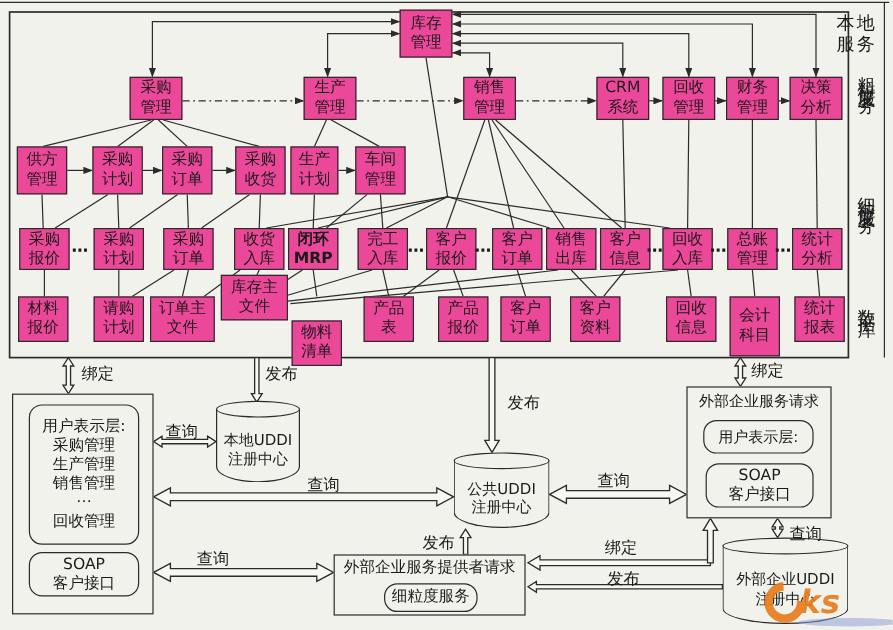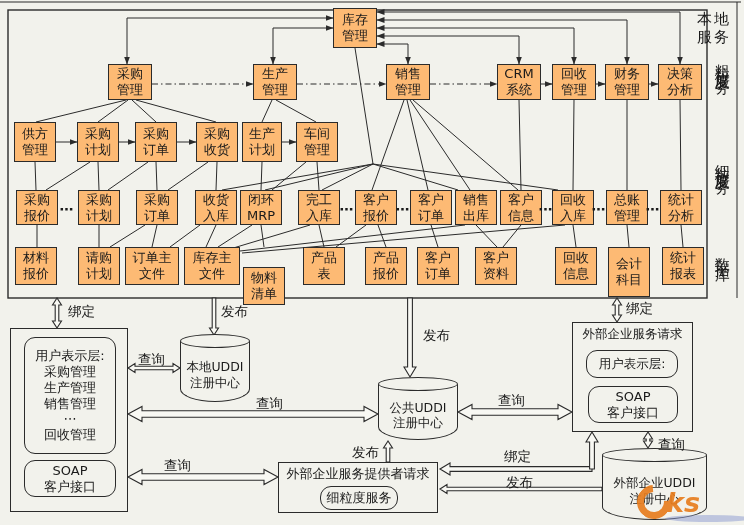--- a/index.html
+++ b/index.html
@@ -12,21 +12,21 @@
   #wires{position:absolute;left:0;top:0;z-index:1;}
   .wire{fill:none;stroke:#2b2b2b;stroke-width:1;}
   .dashed{stroke-dasharray:6 3 1.5 3;}
   .frame{fill:none;stroke:#2b2b2b;stroke-width:1.4;}
   .hollow{fill:#f8f8f3;stroke:#2b2b2b;stroke-width:1.1;}
   .node{
     position:absolute;z-index:2;box-sizing:border-box;
     display:flex;align-items:center;justify-content:center;text-align:center;
     font-size:13px;line-height:1.22;
   }
-  .rect{border:1.4px solid #2b2b2b;background:#fdba74;}
+  .rect{border:1.4px solid #2b2b2b;background:#ec4899;}
   .rounded{border:1.4px solid #2b2b2b;border-radius:11px;background:#f2f2ec;}
   .panel{border:1.4px solid #2b2b2b;background:#f2f2ec;align-items:flex-start;}
   .panel .lab{margin-top:3px;}
   .cylinder{
     border:1.4px solid #2b2b2b;border-top:none;background:#f2f2ec;
     border-radius:0 0 50% 50% / 0 0 13px 13px;
   }
   .cyl-top{
     position:absolute;left:-1.4px;right:-1.4px;top:-7px;height:14px;
     border:1.4px solid #2b2b2b;border-radius:50%;background:#f2f2ec;box-sizing:border-box;
@@ -200,21 +200,21 @@
       </div>
       <div class="node rect" style="left: 78px; top: 190px; width: 42px; height: 35px;">
         <div class="lab">采购<br>计划</div>
       </div>
       <div class="node rect" style="left: 136px; top: 190px; width: 42px; height: 35px;">
         <div class="lab">采购<br>订单</div>
       </div>
       <div class="node rect" style="left: 195px; top: 190px; width: 42px; height: 35px;">
         <div class="lab">收货<br>入库</div>
       </div>
-      <div class="node rect" style="left: 240px; top: 190px; width: 42px; height: 35px;">
+      <div class="node rect" style="left: 240px; top: 190px; width: 42px; height: 35px; font-weight: bold;">
         <div class="lab">闭环<br>MRP</div>
       </div>
       <div class="node rect" style="left: 298px; top: 190px; width: 42px; height: 35px;">
         <div class="lab">完工<br>入库</div>
       </div>
       <div class="node rect" style="left: 355px; top: 190px; width: 42px; height: 35px;">
         <div class="lab">客户<br>报价</div>
       </div>
       <div class="node rect" style="left: 410px; top: 190px; width: 42px; height: 35px;">
         <div class="lab">客户<br>订单</div>
@@ -236,21 +236,21 @@
       </div>
       <div class="node rect" style="left: 15px; top: 247px; width: 42px; height: 38px;">
         <div class="lab">材料<br>报价</div>
       </div>
       <div class="node rect" style="left: 78px; top: 247px; width: 42px; height: 38px; text-align: center;">
         <div class="lab">请购<br>计划</div>
       </div>
       <div class="node rect" style="left: 125px; top: 247px; width: 54px; height: 38px;">
         <div class="lab">订单主<br>文件</div>
       </div>
-      <div class="node rect" style="left: 184px; top: 247px; width: 56px; height: 38px;">
+      <div class="node rect" style="left: 184px; top: 229px; width: 56px; height: 38px;">
         <div class="lab">库存主<br>文件</div>
       </div>
       <div class="node rect" style="left: 243px; top: 247px; width: 42px; height: 38px; margin-top: 20px;">
         <div class="lab">物料<br>清单</div>
       </div>
       <div class="node rect" style="left: 303px; top: 247px; width: 42px; height: 38px;">
         <div class="lab">产品<br>表</div>
       </div>
       <div class="node rect" style="left: 365px; top: 247px; width: 42px; height: 38px;">
         <div class="lab">产品<br>报价</div>

